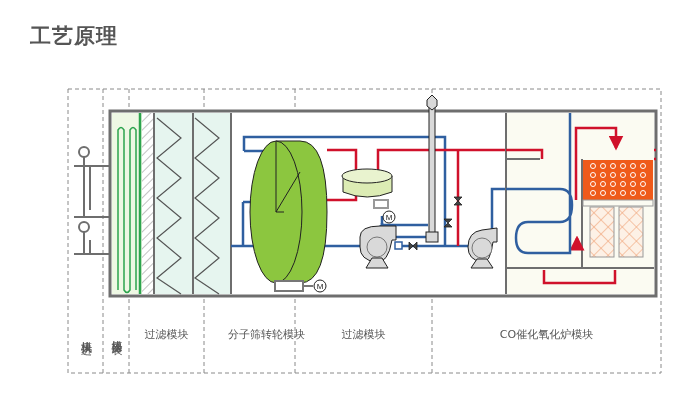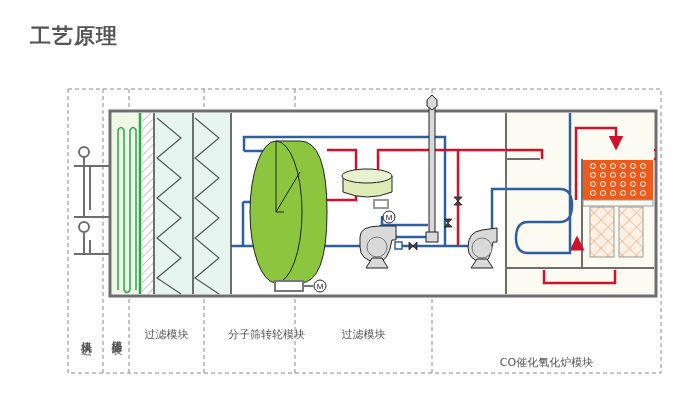--- a/index.html
+++ b/index.html
@@ -199,13 +199,13 @@
   <g stroke="#2f5fa0" stroke-width="2.5" fill="none">
     <path d="M506,189 L560,189 Q572,189 572,205 Q572,222 560,222 L528,222 Q516,222 516,238 Q516,253 528,253 L570,253 L570,113"></path>
   </g>
 </svg>
 
 <div class="lbl vert" style="left:68px; top:296px; width:35px; height:77px;">进风模块</div>
 <div class="lbl vert" style="left:103px; top:296px; width:26px; height:77px;">表冷器模块</div>
 <div class="lbl" style="left:129px; top:296px; width:75px; height:77px;">过滤模块</div>
 <div class="lbl" style="left:221px; top:296px; width:91px; height:77px;">分子筛转轮模块</div>
 <div class="lbl" style="left:295px; top:296px; width:137px; height:77px;">过滤模块</div>
-<div class="lbl" style="left:432px; top:296px; width:229px; height:77px;margin-top:28px;">CO催化氧化炉模块</div>
+<div class="lbl" style="left:432px; top:296px; width:229px; height:77px;">CO催化氧化炉模块</div>
 
 </body></html>

